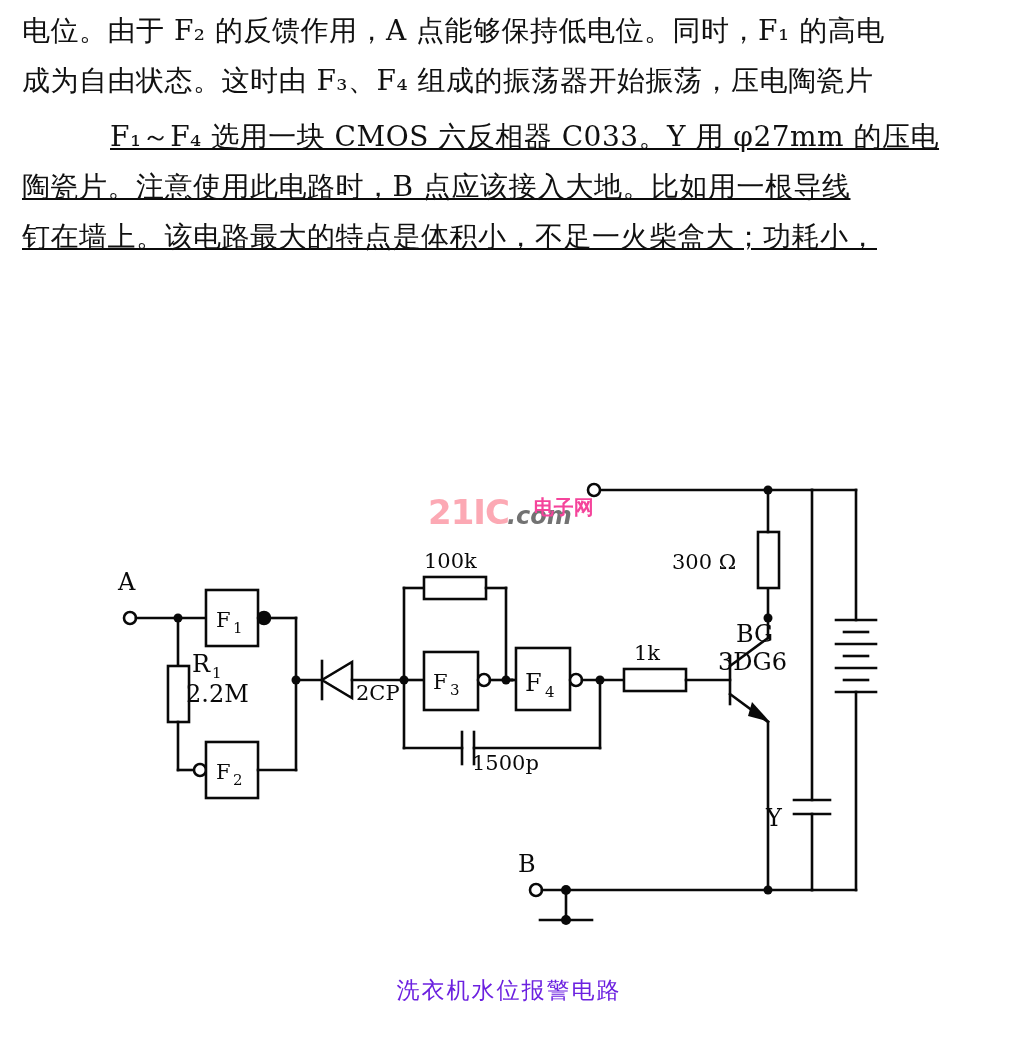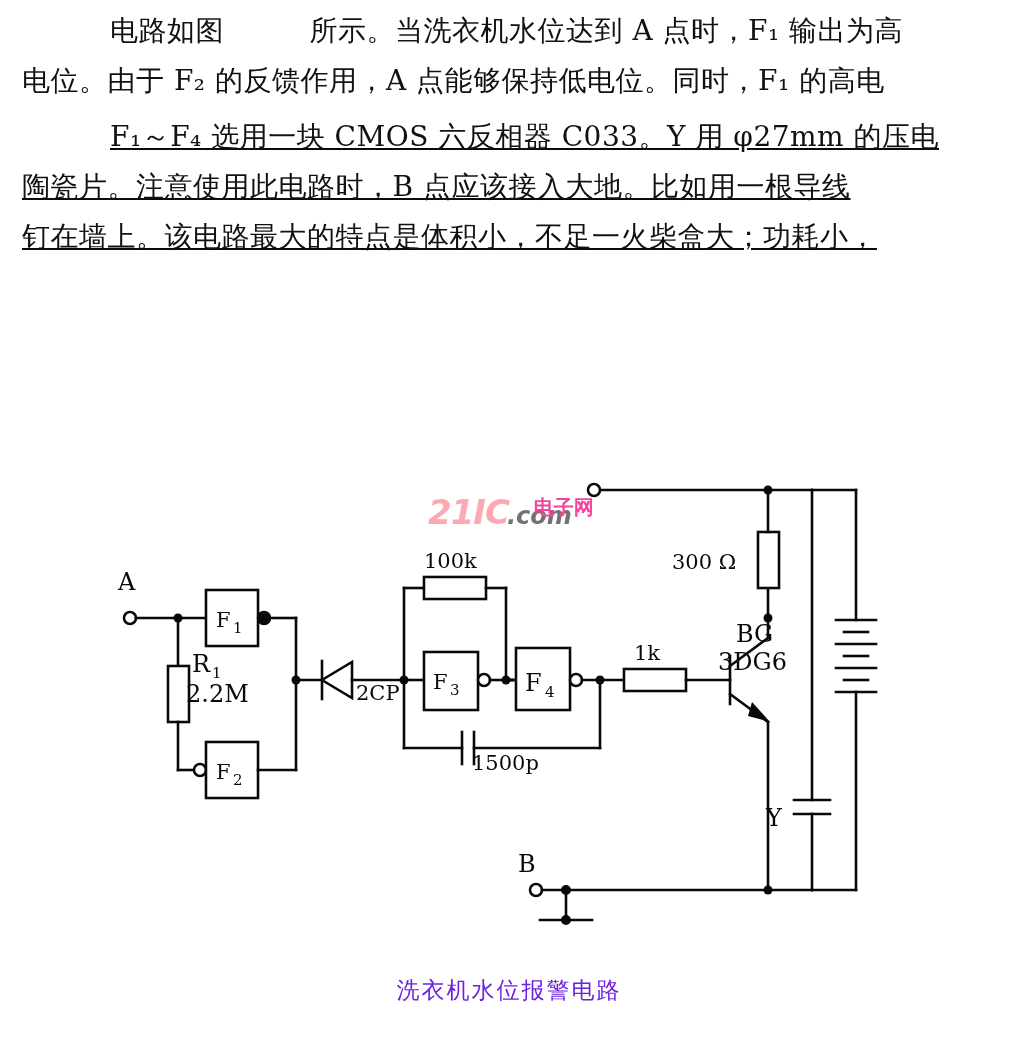--- a/index.html
+++ b/index.html
@@ -41,21 +41,21 @@
   }
 
   
   .watermark{
     position:absolute;left:428px;top:492px;
     font-family:"DejaVu Sans","Liberation Sans",sans-serif;
     pointer-events:none;
     white-space:nowrap;
   }
   .wm-21ic{
-    font-size:34px;font-weight:bold;font-style:italic;
+    font-size:34px;font-weight:bold;
     color:#f3a6b0;letter-spacing:-1px;
   }
   .wm-com{
     font-size:24px;font-weight:bold;font-style:italic;
     color:#737373;letter-spacing:0px;margin-left:-2px;
   }
   .wm-cn{
     font-size:20px;font-weight:bold;color:#ec4899;margin-left:-38px;
     position:relative;top:-10px;
   }
@@ -65,22 +65,22 @@
   .lbl-big{font-size:24px;fill:#121212;font-family:"DejaVu Serif","Liberation Serif",serif;}
 </style>
 </head>
 <body>
 
 <div class="page scan">
 
   <div class="article">
 
     <div class="para">
-      <div class="line indent">电路如图　　　所示。当洗衣机水位达到 A 点时，F₁ 输出为高</div>
       <div class="line">电位。由于 F₂ 的反馈作用，A 点能够保持低电位。同时，F₁ 的高电</div>
+      <div class="line">成为自由状态。这时由 F₃、F₄ 组成的振荡器开始振荡，压电陶瓷片</div>
     </div>
 
     <div class="para para2">
       <div class="line indent">F₁～F₄ 选用一块 CMOS 六反相器 C033。Y 用 φ27mm 的压电</div>
       <div class="line">陶瓷片。注意使用此电路时，B 点应该接入大地。比如用一根导线</div>
       <div class="line">钉在墙上。该电路最大的特点是体积小，不足一火柴盒大；功耗小，</div>
     </div>
 
   </div>
 

